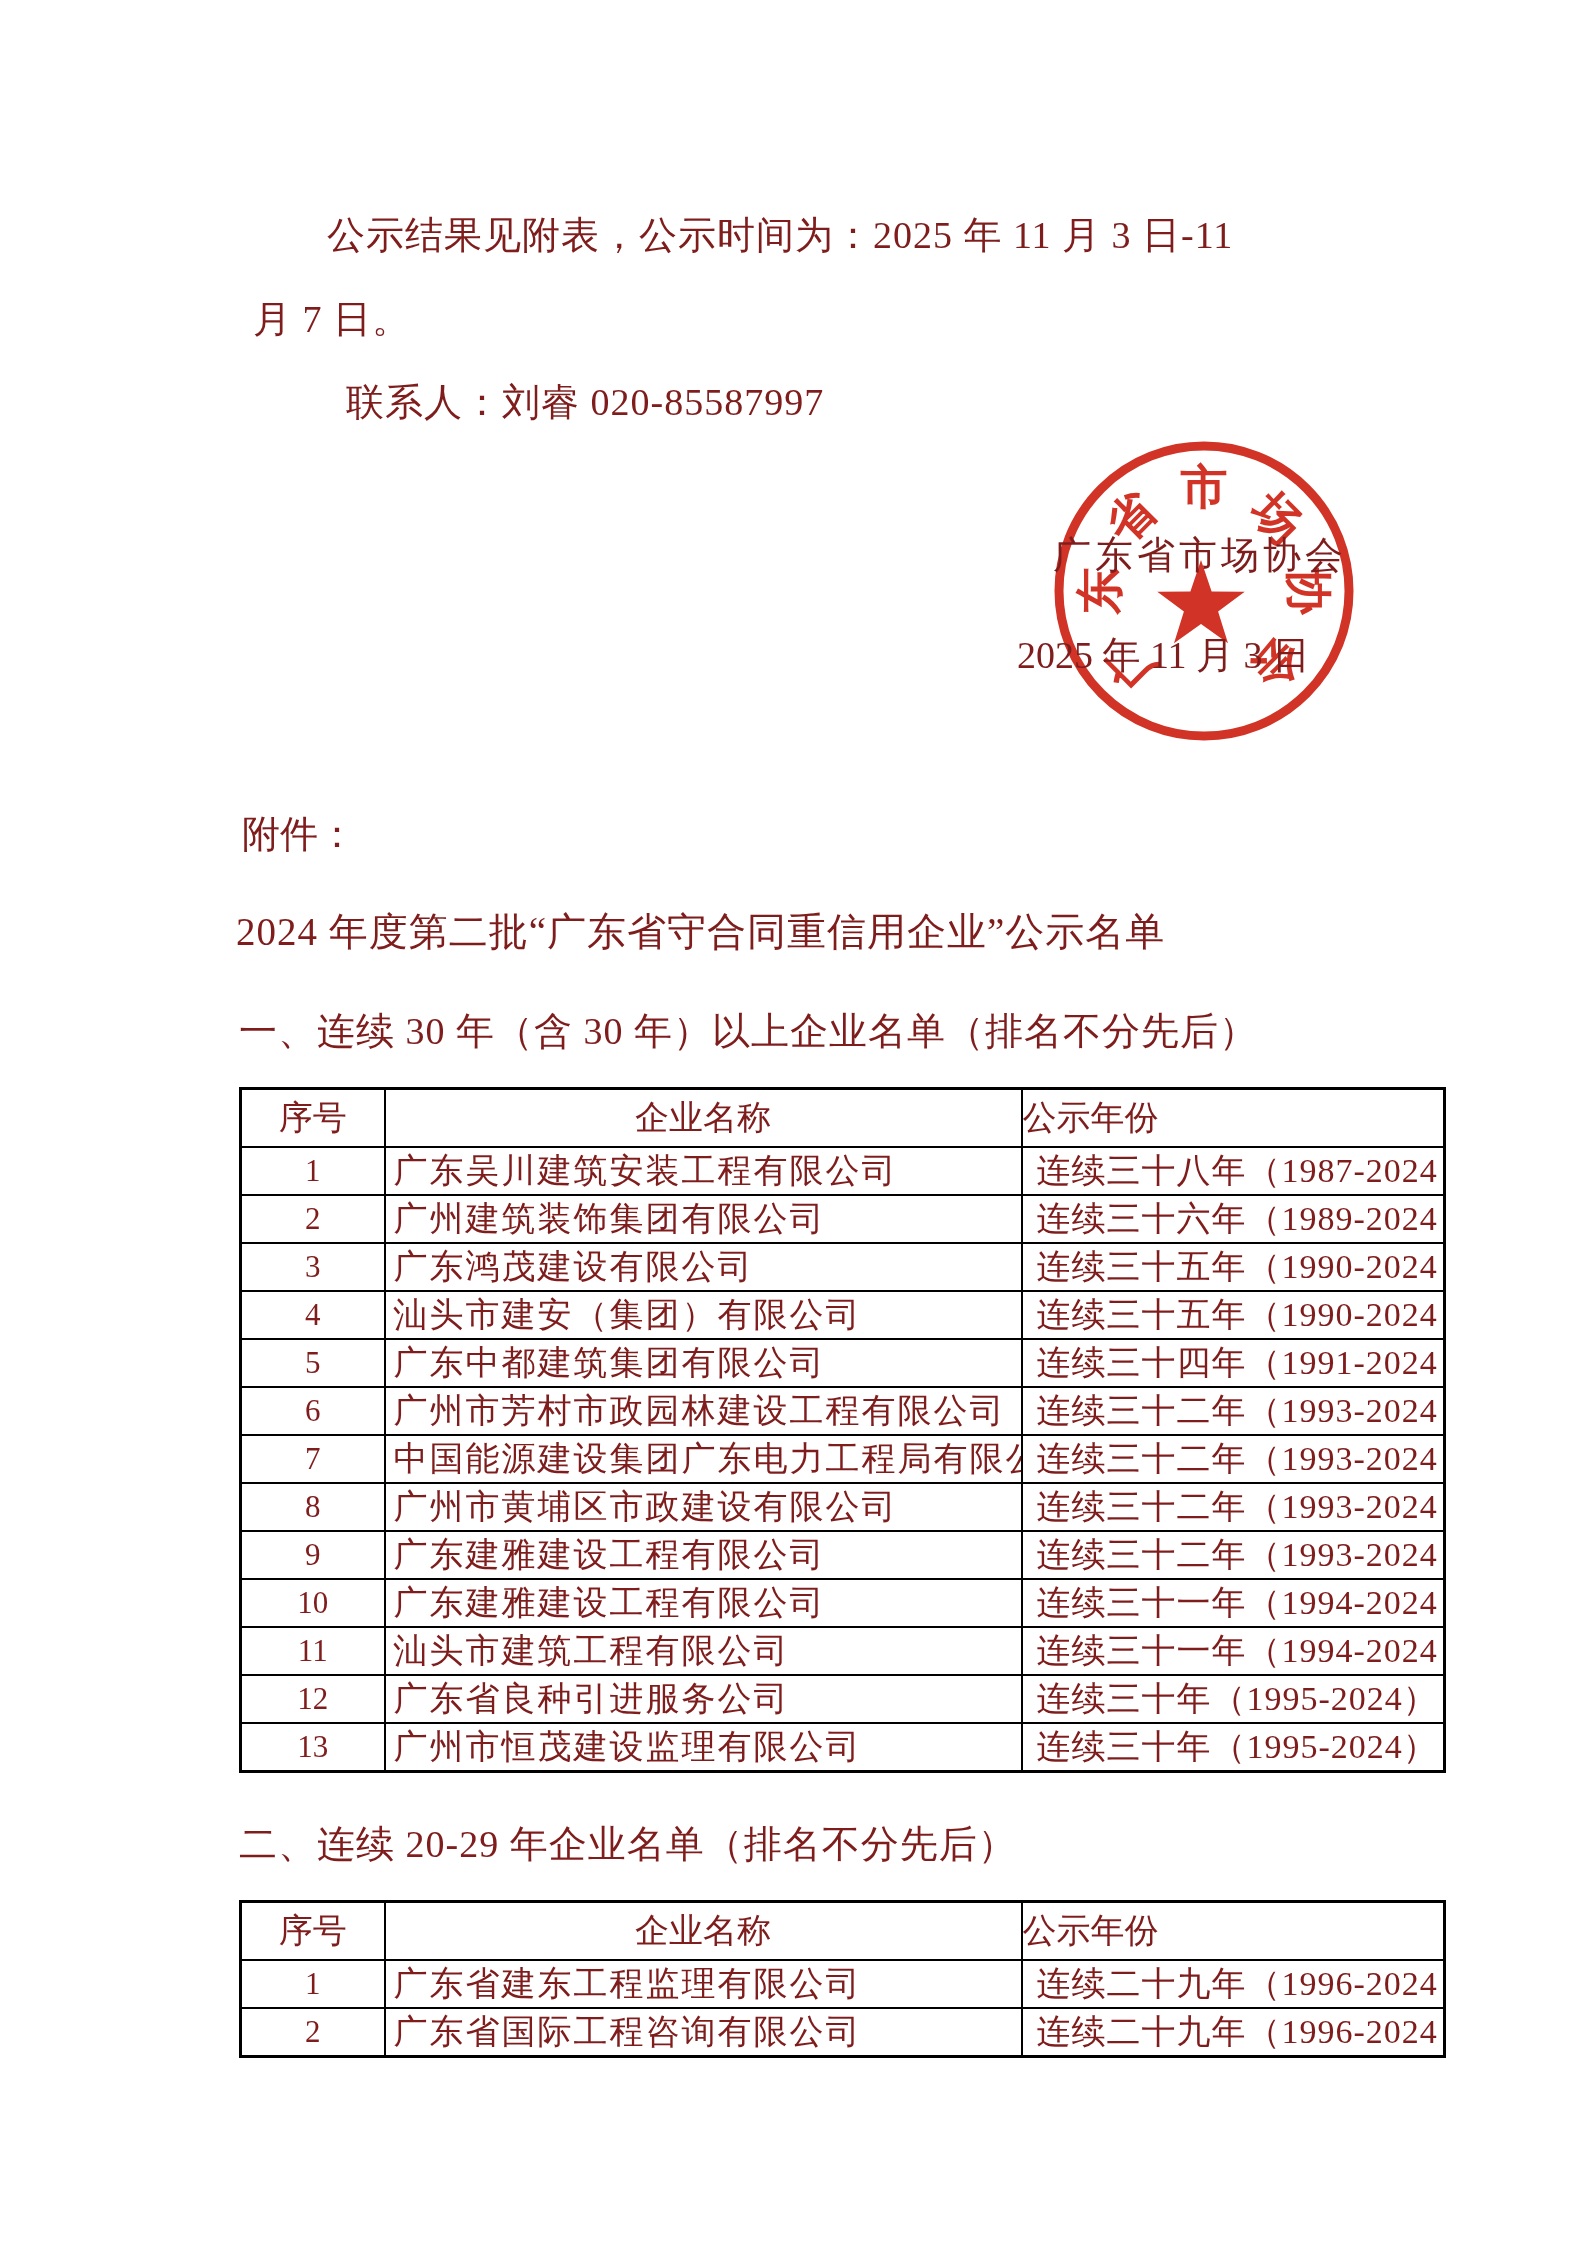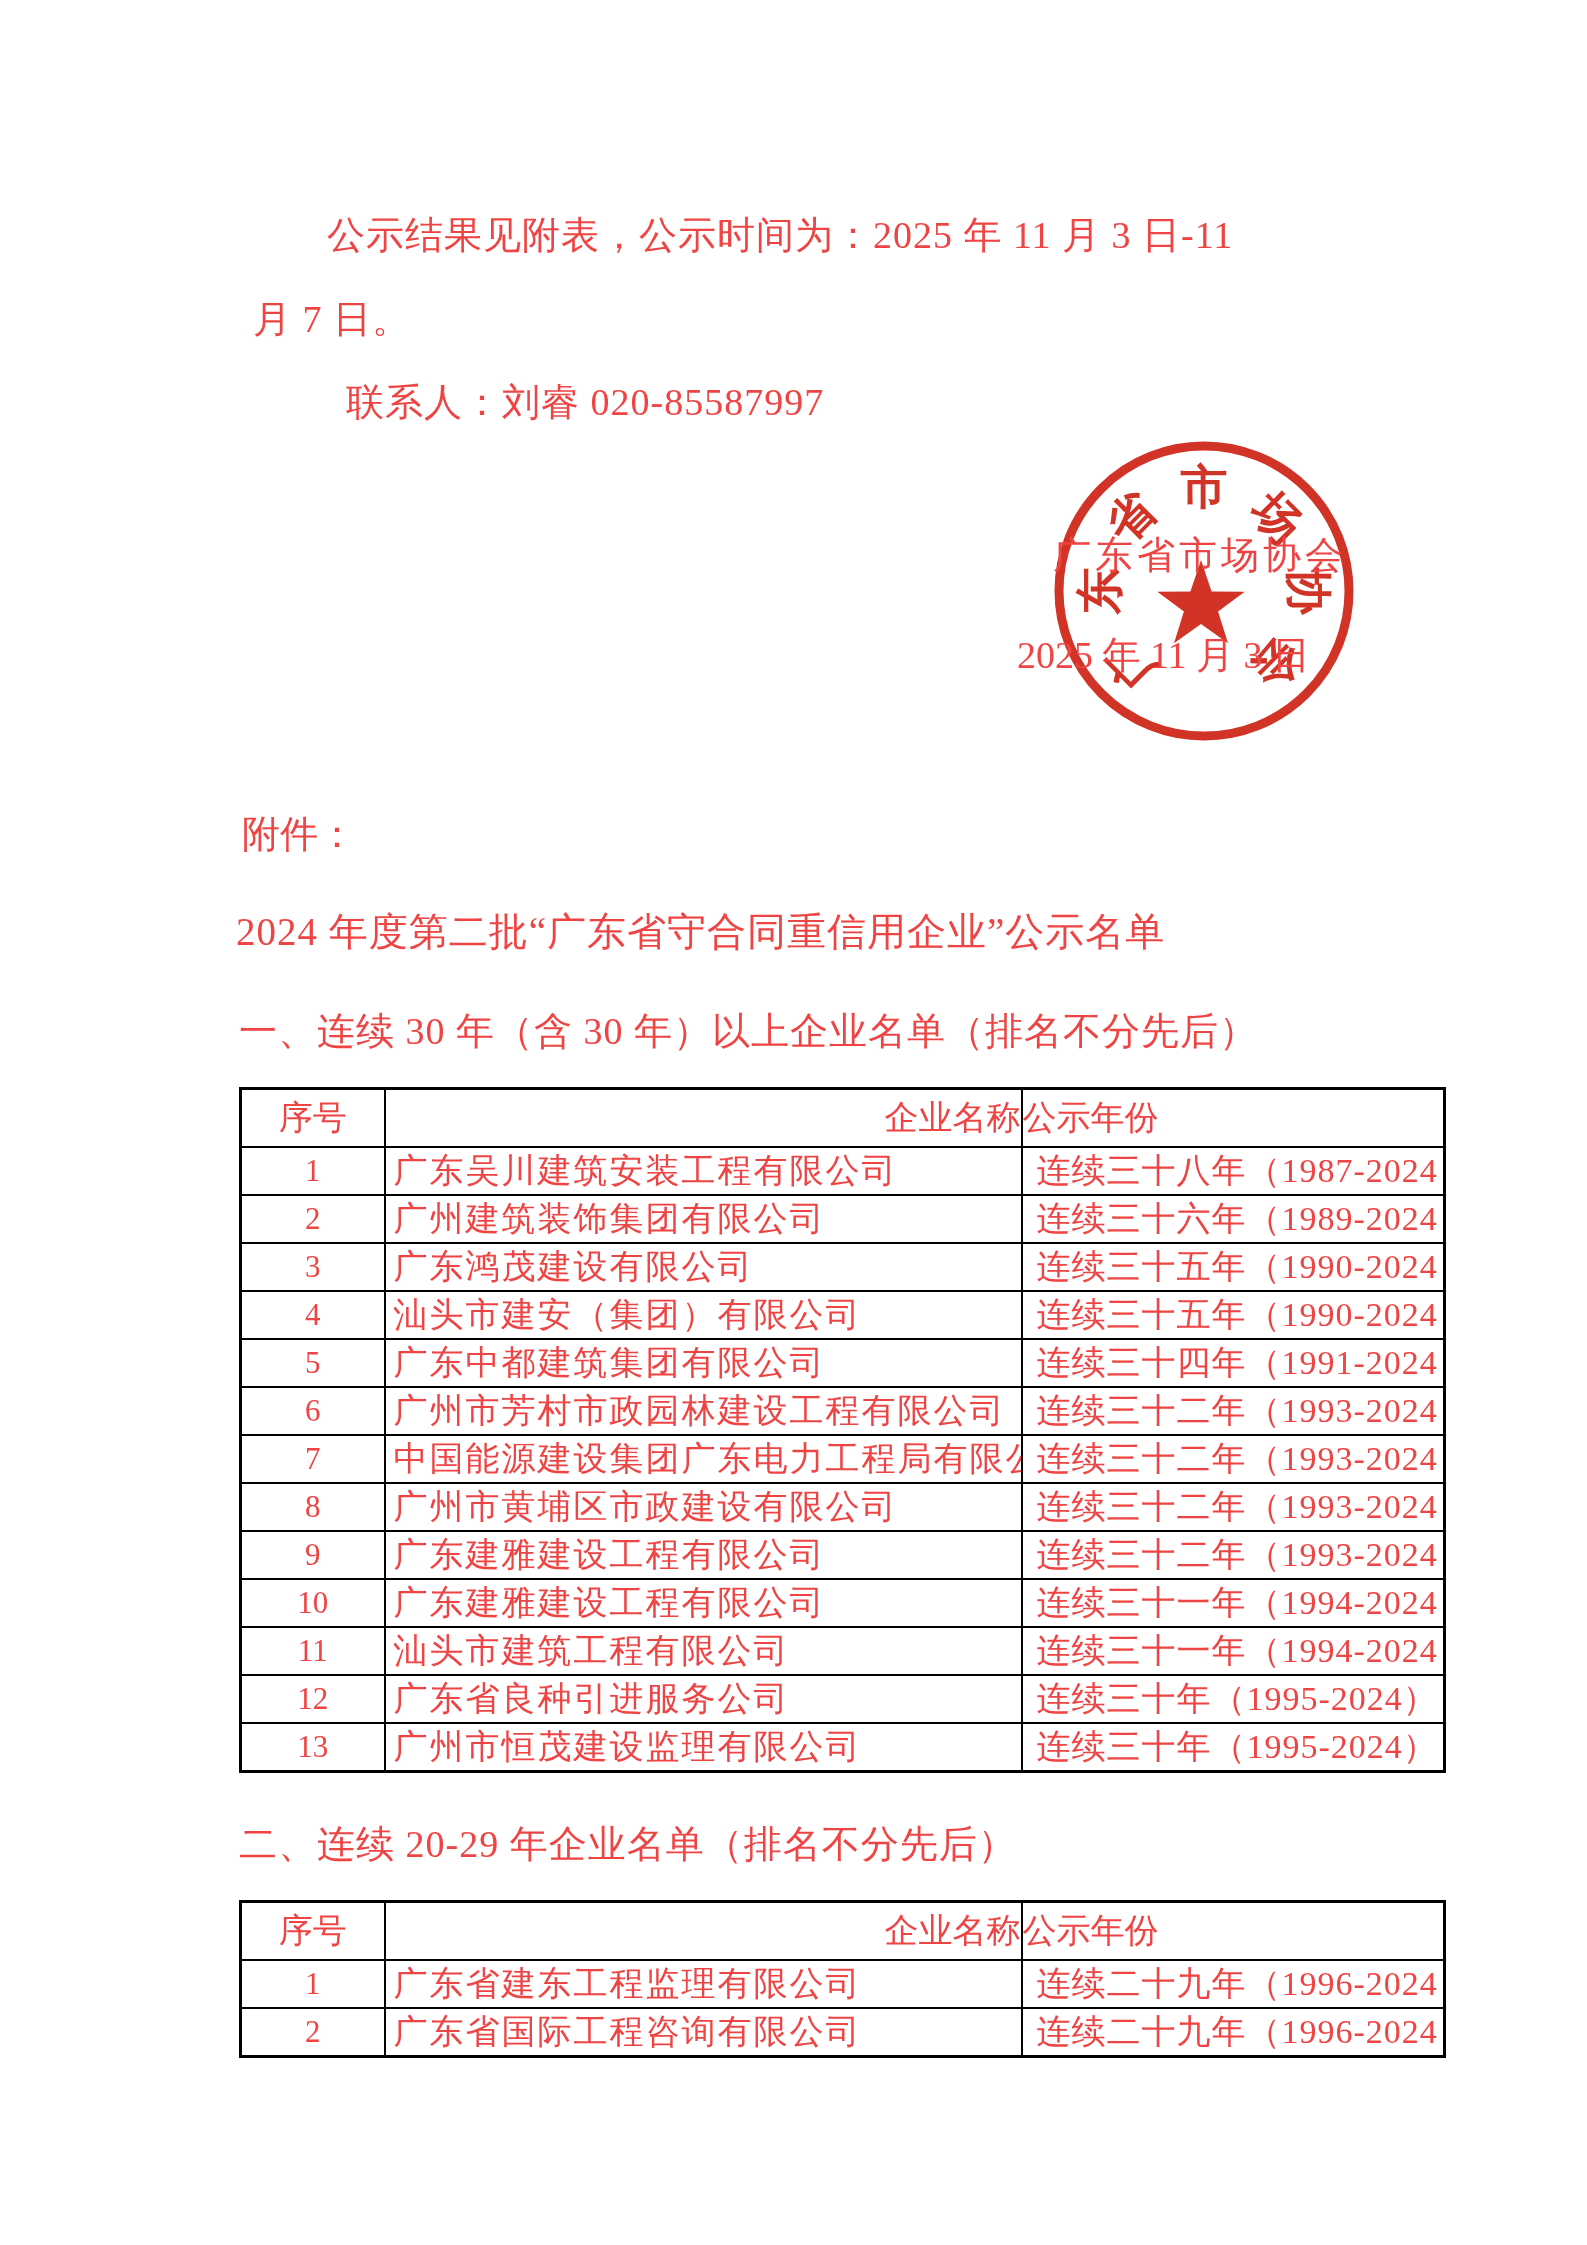--- a/index.html
+++ b/index.html
@@ -2,21 +2,21 @@
 <html><head>
 <meta charset="utf-8">
 <style>
   html,body{margin:0;padding:0;background:#888;}
   .page{
     position:relative;
     width:1587px;height:2245px;
     margin:0 auto;
     background:#ffffff;
     font-family:"Liberation Serif","DejaVu Serif",serif;
-    color:#ef4444;
+    color:#7f1d1d;
     overflow:hidden;
   }
   .absline{position:absolute;white-space:nowrap;font-size:38px;line-height:1.2;}
   .para{letter-spacing:1px;}
   .doc-title{font-size:39px;letter-spacing:1px;}
   .sec-head{font-size:38px;letter-spacing:1px;}
   .stamp-overlay{letter-spacing:4px;}
   .stamp-svg{position:absolute;left:1039px;top:431px;width:330px;height:330px;z-index:1;opacity:.95;}
   .overlay-text{z-index:2;}
   table.listing{
@@ -36,21 +36,21 @@
     white-space:nowrap;
   }
   table.listing{border:3px solid #000;}
   table.listing thead th{
     font-family:"Liberation Sans","DejaVu Sans",sans-serif;
     font-weight:normal;
     font-size:34px;
     height:56px;
   }
   table.listing thead th.h0{text-align:center;}
-  table.listing thead th.h1{text-align:right;}
+  table.listing thead th.h1{text-align:center;}
   table.listing thead th.h2{text-align:left;}
   table.listing tbody tr{height:42.6px;}
   table.listing td.c0{text-align:center;font-size:31px;}
   table.listing td.c1{text-align:left;padding-left:8px;letter-spacing:2px;}
   table.listing td.c2{text-align:left;padding-left:14px;letter-spacing:1px;}
 </style>
 </head>
 <body>
 
 <div class="page">

